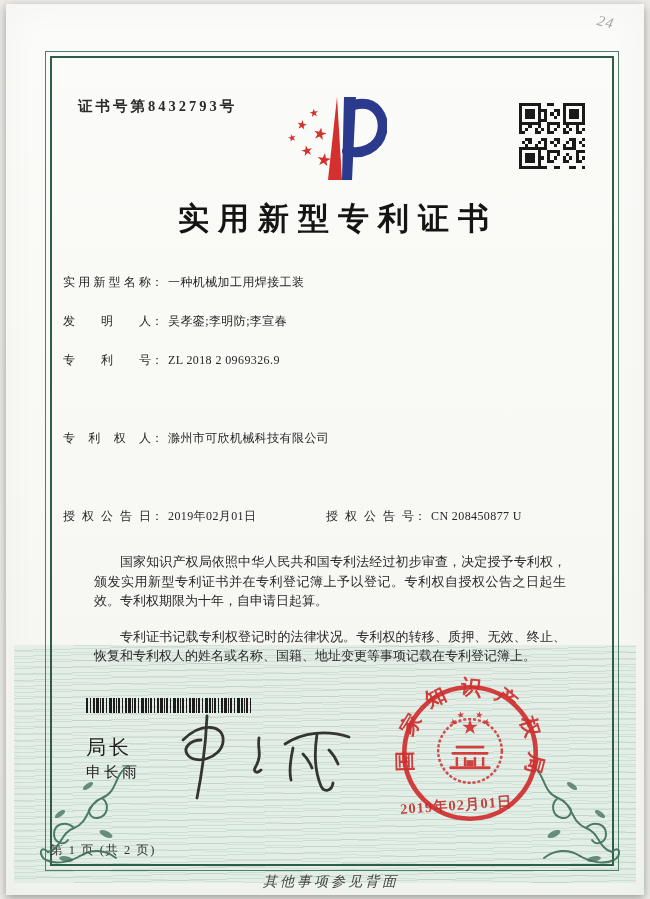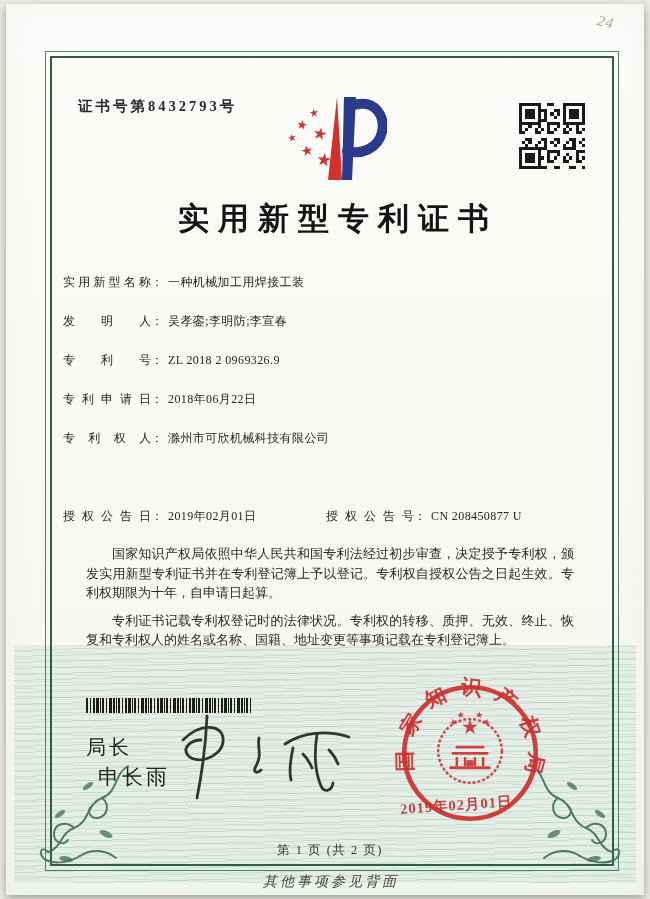--- a/index.html
+++ b/index.html
@@ -41,32 +41,32 @@
   }
   .row{position:absolute;left:57px;font-size:12px;color:#262626;white-space:nowrap;z-index:3;}
   .row .lab{display:inline-block;width:88px;text-align:justify;text-align-last:justify;}
   .row .val{margin-left:5px;letter-spacing:.4px;}
   .row .gval{display:inline-block;width:158px;}
   .r0{top:270px}.r1{top:309px}.r2{top:348px}.r3{top:387px}.r4{top:426px}.r5{top:465px}.r6{top:504px}
   .body-text{
     position:absolute;left:72px;top:532px;width:504px;z-index:3;
     font-size:13px;line-height:19.5px;text-align:justify;color:#2a2a2a;
   }
-  .body-text p{margin:8px;text-indent:2em;}
+  .body-text p{margin:16px;text-indent:2em;}
   .barcode{position:absolute;left:80px;top:694px;z-index:3;}
   .issuer-title{position:absolute;left:80px;top:730px;font-size:20px;letter-spacing:3px;color:#222;z-index:3;}
-  .issuer-name{position:absolute;left:80px;top:759px;font-size:21px;letter-spacing:3px;color:#222;z-index:3;margin-left:12px;}
+  .issuer-name{position:absolute;left:80px;top:759px;font-size:15px;letter-spacing:3px;color:#222;z-index:3;}
   .sig{position:absolute;left:155px;top:706px;z-index:4;}
   .seal{position:absolute;left:387px;top:672px;z-index:5;}
   .seal-date{
     position:absolute;left:394px;top:792px;z-index:6;color:#c13030;
     font-size:14.5px;letter-spacing:1px;transform:rotate(-4deg);font-weight:bold;opacity:.9;
   }
   .page-ind{
-    position:absolute;left:44px;top:838px;width:560px;text-align:center;
+    position:absolute;left:44px;top:838px;width:560px;
     font-size:12.5px;color:#333;letter-spacing:1.5px;z-index:3;
   }
   .back-note{
     position:absolute;left:0;top:869px;width:650px;text-align:center;
     font-size:14px;color:#45453f;letter-spacing:3px;font-style:italic;z-index:3;
   }
   .flourish{position:absolute;top:760px;z-index:4;}
   .fl-left{left:30px;}
   .fl-right{left:523px;transform:scaleX(-1);}
 </style>
@@ -313,23 +313,20 @@
 
     <div class="row r0">
       <span class="lab">实用新型名称</span><span>：</span><span class="val">一种机械加工用焊接工装</span>
     </div>
     <div class="row r1">
       <span class="lab">发明人</span><span>：</span><span class="val">吴孝銮;李明防;李宣春</span>
     </div>
     <div class="row r2">
       <span class="lab">专利号</span><span>：</span><span class="val">ZL 2018 2 0969326.9</span>
     </div>
-    <div class="row r3">
-      <span class="lab">专利申请日</span><span>：</span><span class="val">2018年06月22日</span>
-    </div>
     <div class="row r4">
       <span class="lab">专利权人</span><span>：</span><span class="val">滁州市可欣机械科技有限公司</span>
     </div>
     <div class="row r6">
       <span class="lab">授权公告日</span><span>：</span><span class="val gval">2019年02月01日</span><span class="lab">授权公告号</span><span>：</span><span class="val">CN 208450877 U</span>
     </div>
 
     <div class="body-text">
       <p>国家知识产权局依照中华人民共和国专利法经过初步审查，决定授予专利权，颁发实用新型专利证书并在专利登记簿上予以登记。专利权自授权公告之日起生效。专利权期限为十年，自申请日起算。</p>
       <p>专利证书记载专利权登记时的法律状况。专利权的转移、质押、无效、终止、恢复和专利权人的姓名或名称、国籍、地址变更等事项记载在专利登记簿上。</p>

